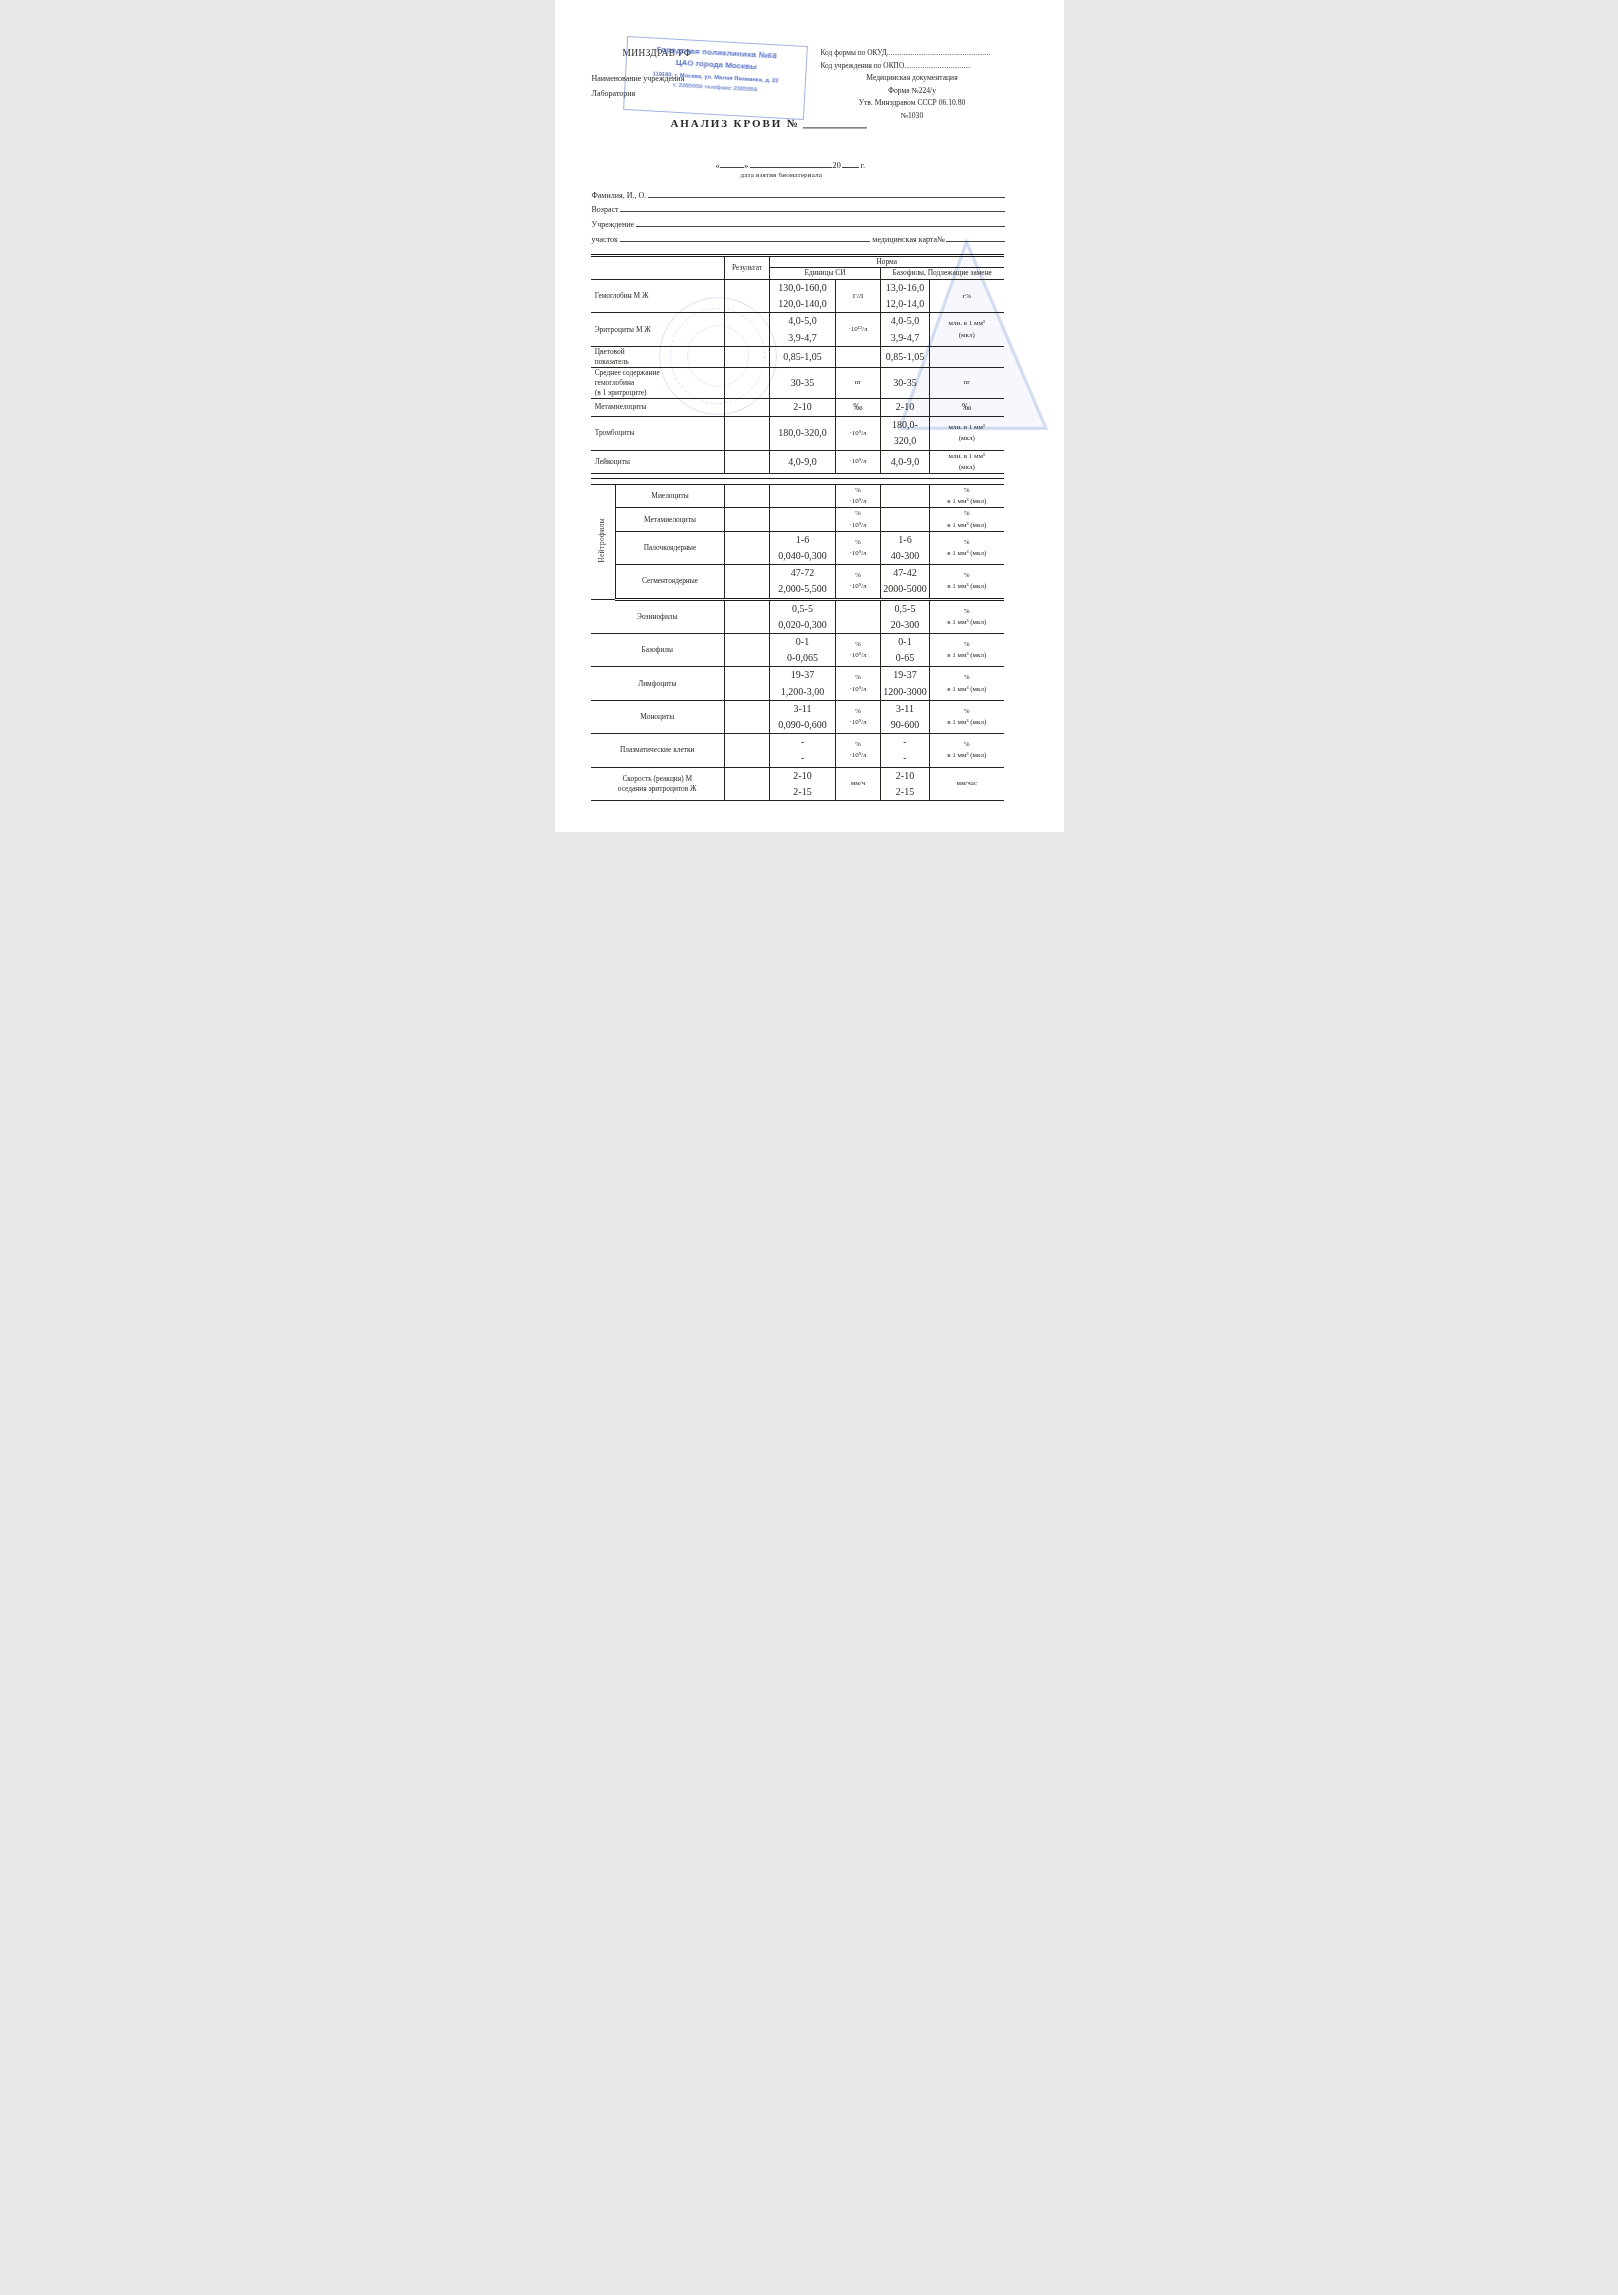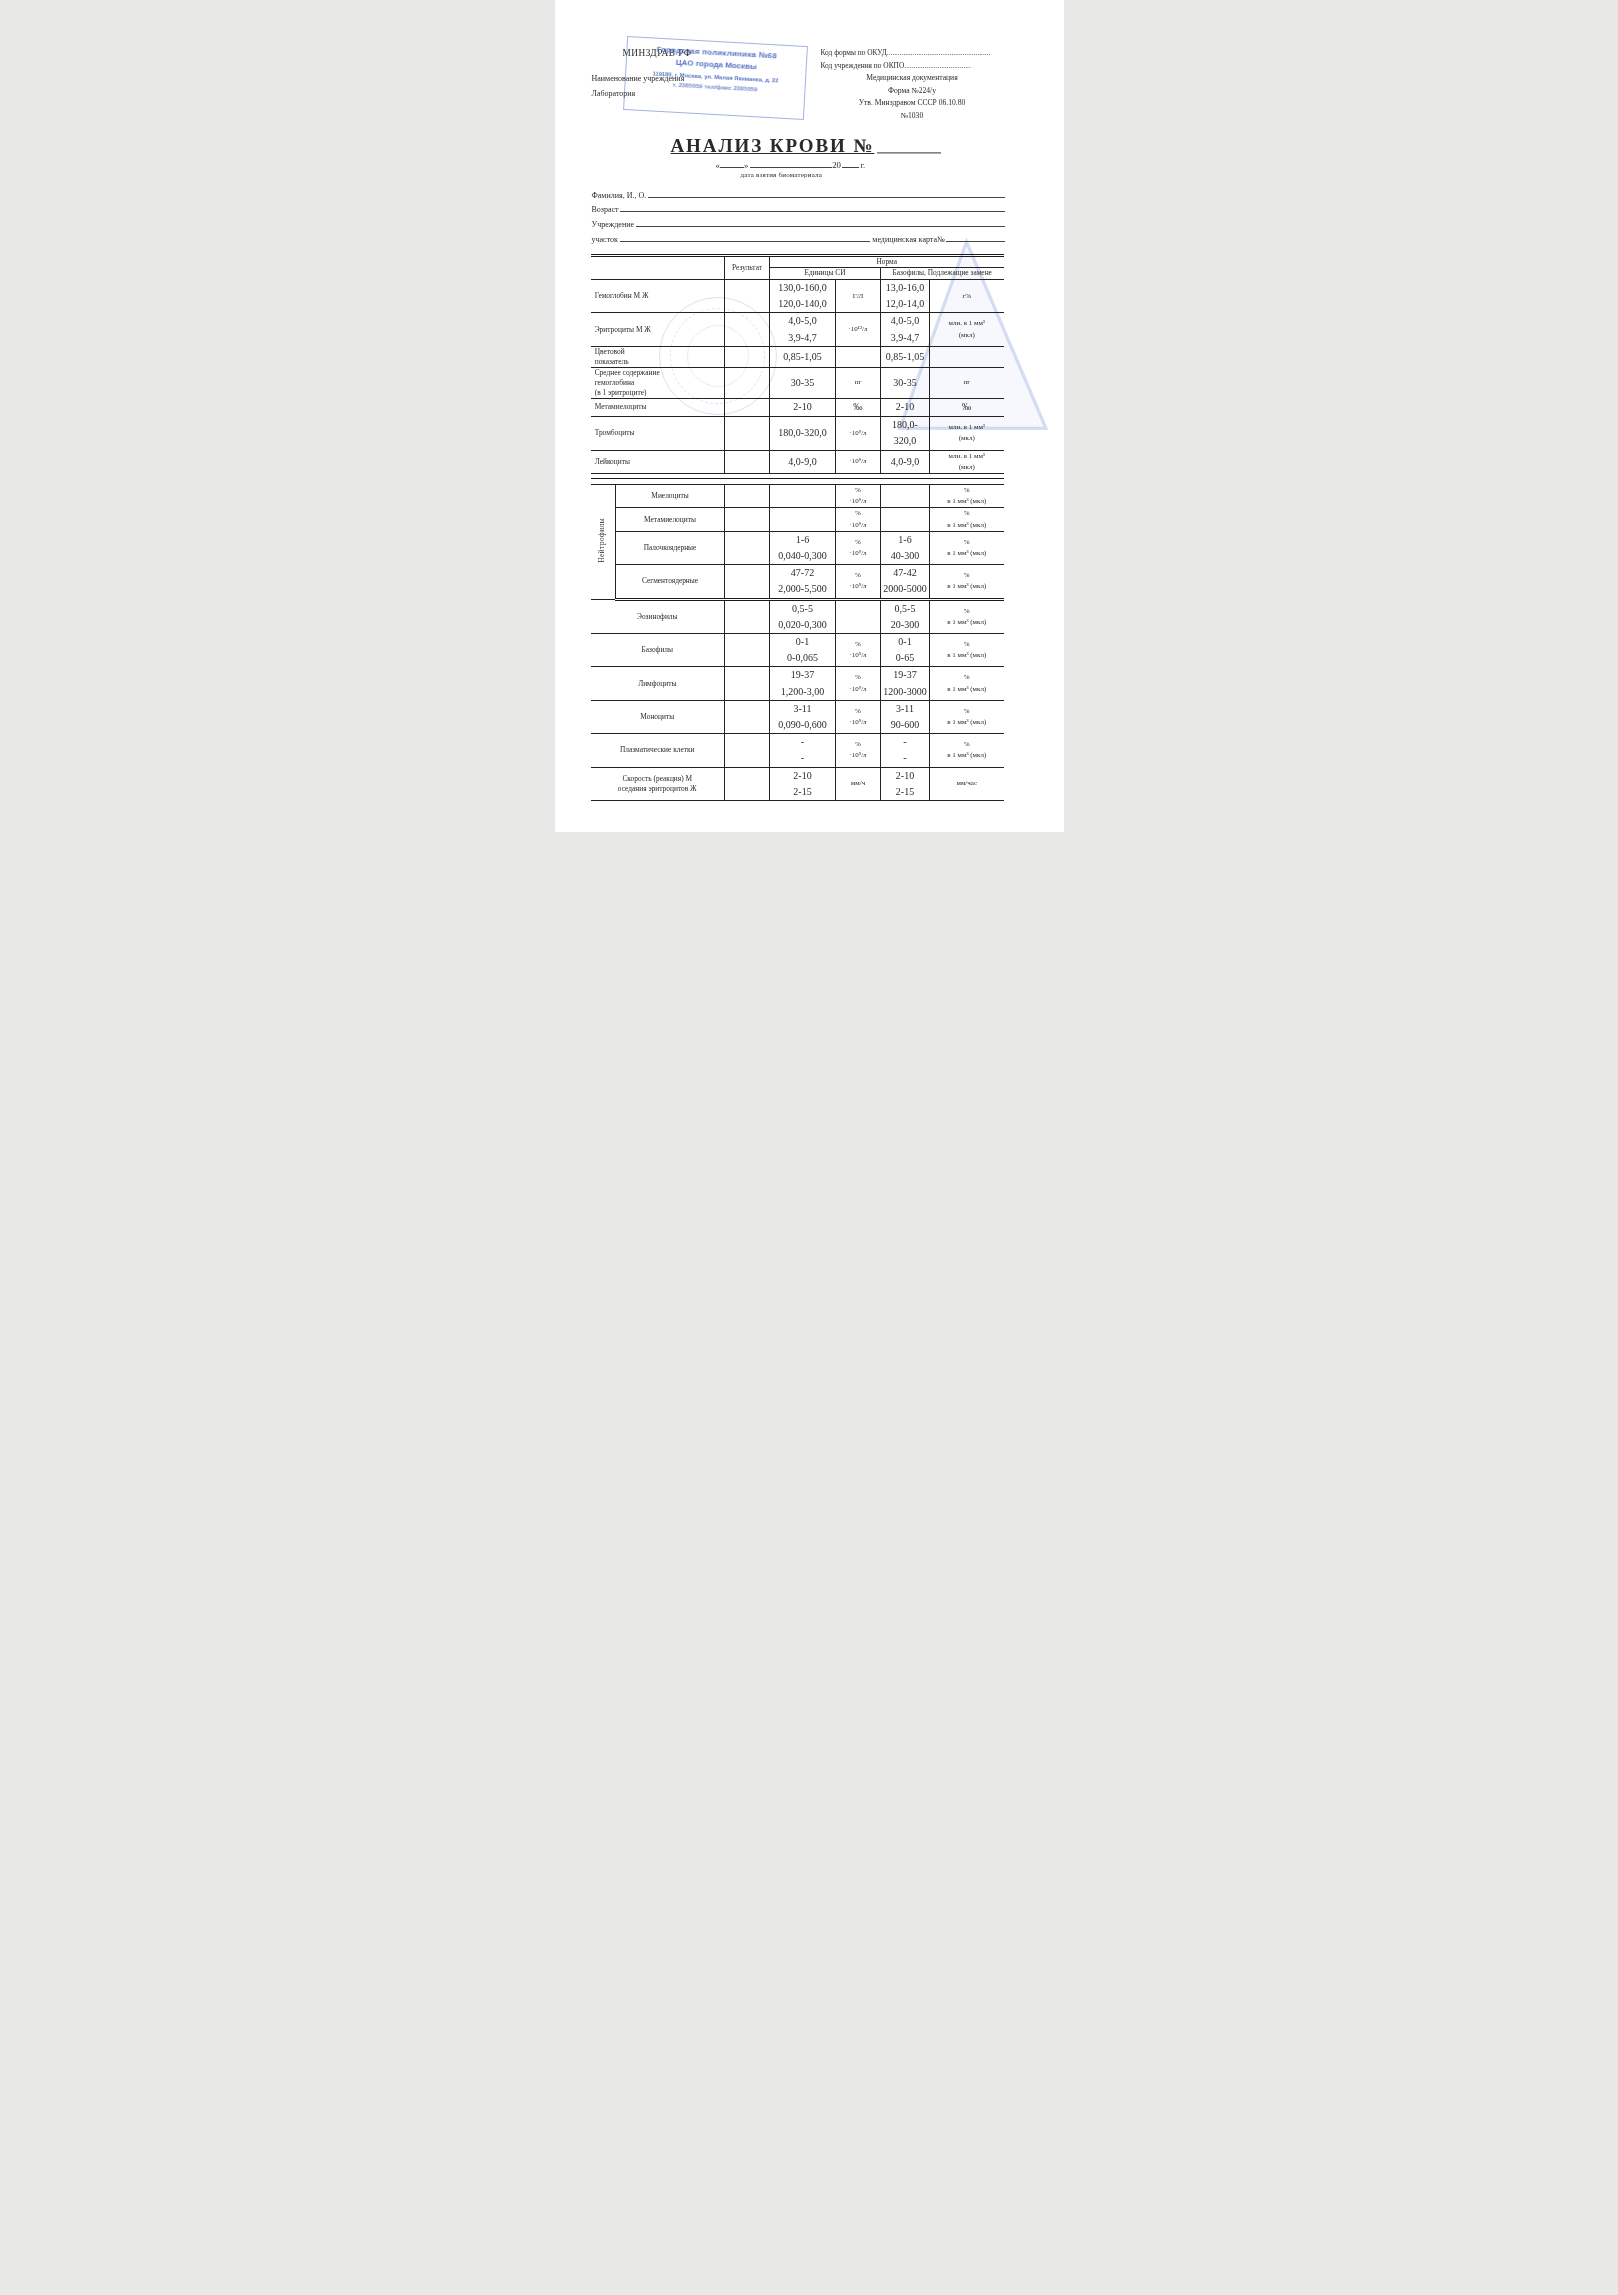--- a/index.html
+++ b/index.html
@@ -24,21 +24,21 @@
   }
   .stamp .s1{margin-top:5.6px;font-size:8px;letter-spacing:0.2px;}
   .stamp .s2{margin-top:3.2px;font-size:8px;}
   .stamp .s3{margin-top:5.6px;font-size:5.8px;}
   .stamp .s4{margin-top:2.3px;font-size:6.2px;opacity:.85;}
   
   .codes{position:absolute;left:266px;top:47px;width:183px;font-size:7.4px;line-height:12.5px;}
   .codes .l{white-space:nowrap;overflow:hidden;}
   .codes .c{text-align:center;font-size:7.6px;}
   
-  .title{position:absolute;left:116px;top:135px;font-size:19px;font-weight:bold;letter-spacing:1.9px;white-space:nowrap;text-decoration:underline;}
+  .title{position:absolute;left:116px;top:117px;font-size:11px;font-weight:bold;letter-spacing:1.9px;white-space:nowrap;}
   .title .uline{display:inline-block;width:64px;border-bottom:1.2px solid #35342f;transform:translateY(1.4px);margin-left:2.8px;}
   .dateline{position:absolute;left:161px;top:158px;font-size:8.8px;white-space:nowrap;}
   .blank{display:inline-block;border-bottom:0.8px solid #45443e;height:1em;vertical-align:baseline;}
   .b1{width:24px;} .b2{width:82px;margin-left:1.9px;} .b3{width:16.7px;margin:0 1.4px;}
   .datecap{position:absolute;left:186px;top:171px;font-size:7px;letter-spacing:0.2px;}
   
   .prow{position:absolute;left:37px;width:413px;display:flex;align-items:baseline;font-size:8px;}
   .prow .fill{flex:1;border-bottom:0.7px solid #45443e;height:0.9px;margin:0 0 1.4px 1.9px;}
   .prow .fill2{width:59px;flex:none;border-bottom:0.7px solid #45443e;height:0.9px;margin:0 0 1.4px 0.9px;}
   .prow .lbl2{margin-left:2.8px;white-space:nowrap;}

